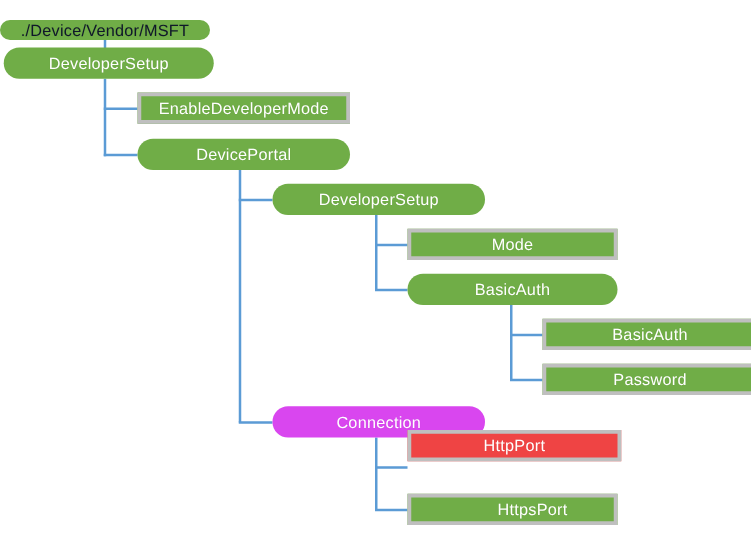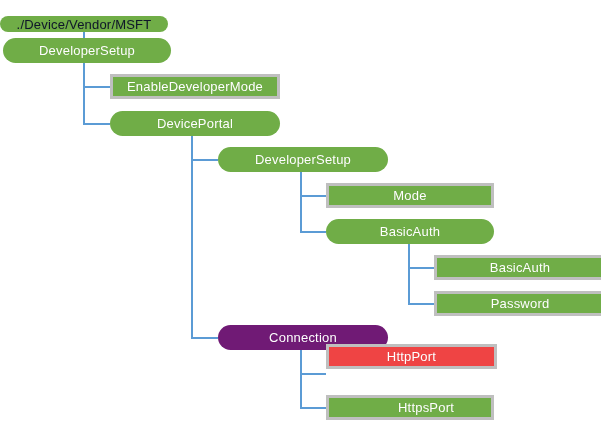--- a/index.html
+++ b/index.html
@@ -87,21 +87,21 @@
     </div>
     <div class="node rect" style="left: 326px; top: 183px; width: 168px; height: 25px; background: rgb(112, 173, 71); color: rgb(255, 255, 255); border-color: rgb(191, 191, 191);">
       <span>Mode</span>
     </div>
     <div class="node rect" style="left: 434px; top: 255px; width: 172px; height: 25px; background: rgb(112, 173, 71); color: rgb(255, 255, 255); border-color: rgb(191, 191, 191);">
       <span>BasicAuth</span>
     </div>
     <div class="node rect" style="left: 434px; top: 291px; width: 172px; height: 25px; background: rgb(112, 173, 71); color: rgb(255, 255, 255); border-color: rgb(191, 191, 191);">
       <span>Password</span>
     </div>
-    <div class="node pill" style="left: 218px; top: 325px; width: 170px; height: 25px; background: #701a75; color: rgb(255, 255, 255);">
+    <div class="node pill" style="left: 218px; top: 325px; width: 170px; height: 25px; background: #d946ef; color: rgb(255, 255, 255);">
       <span>Connection</span>
     </div>
     <div class="node rect" style="left: 326px; top: 344px; width: 171px; height: 25px; background: #ef4444; color: rgb(255, 255, 255); border-color: rgb(191, 191, 191);">
       <span>HttpPort</span>
     </div>
     <div class="node rect" style="left: 326px; top: 395px; width: 168px; height: 25px; background: rgb(112, 173, 71); color: rgb(255, 255, 255); border-color: rgb(191, 191, 191); padding-left: 32px;">
       <span>HttpsPort</span>
     </div>
   </div>
 

